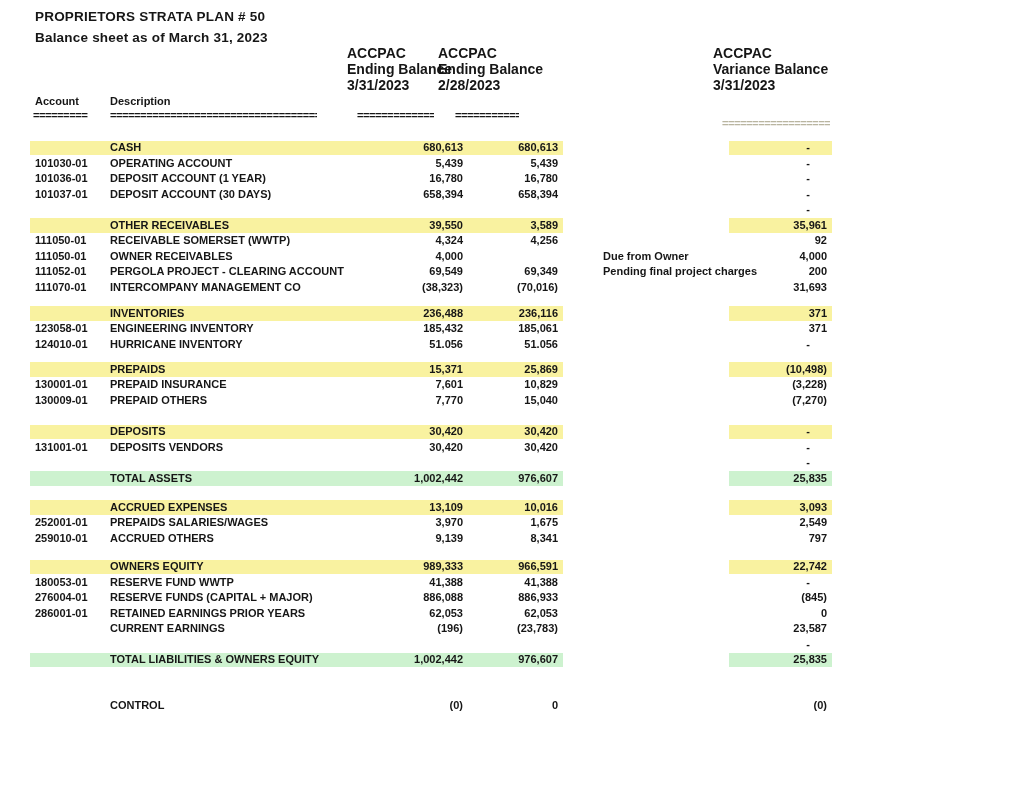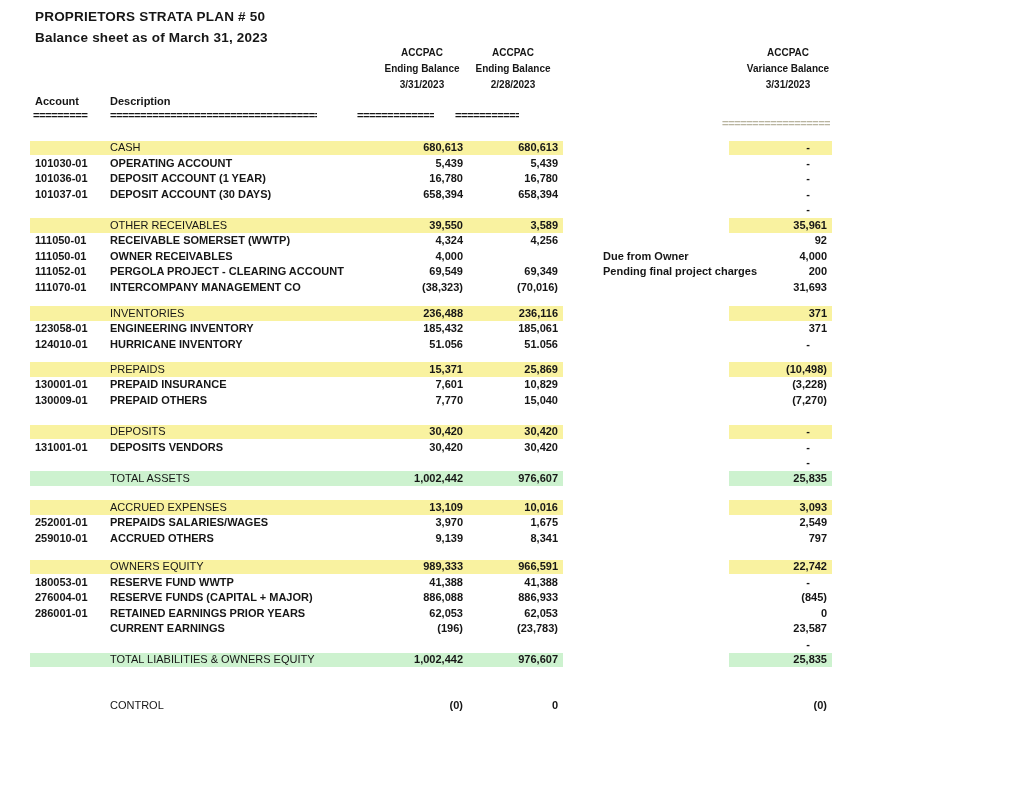--- a/index.html
+++ b/index.html
@@ -5,22 +5,22 @@
   html,body{margin:0;padding:0;}
   body{
     width:1024px;height:791px;background:#ffffff;
     font-family:"Liberation Sans", sans-serif;color:#161616;
   }
   .page{position:relative;width:868px;height:791px;overflow:hidden;background:#fff;}
 
   .title-block{position:absolute;left:35px;top:6px;line-height:21px;}
   .title-line{font-size:13.5px;font-weight:700;letter-spacing:.2px;white-space:nowrap;}
 
-  .col-header{position:absolute;top:45px;width:150px;text-align:center;
-    font-size:10px;line-height:16px;font-weight:600;}
+  .col-header{position:absolute;top:45px;width:150px;text-align:left;
+    font-size:14px;line-height:16px;font-weight:600;}
   .col-header .l1{font-weight:700;}
   #colh1{left:347px;}
   #colh2{left:438px;}
   #colhv{left:713px;}
 
   .thead-label{position:absolute;top:95px;font-size:11px;font-weight:600;}
   #lbl-account{left:35px;}
   #lbl-description{left:110px;}
 
   .sep{position:absolute;top:108px;font-size:11px;line-height:14px;font-weight:700;
@@ -34,21 +34,21 @@
   .rows{position:absolute;left:0;top:140px;width:1024px;}
   .row{position:relative;height:15.5px;font-size:11px;line-height:15.5px;font-weight:600;}
   .row .hl,.row .varhl{display:none;position:absolute;top:.5px;bottom:.5px;z-index:0;}
   .row .hl{left:30px;width:533px;}
   .row .varhl{left:729px;width:103px;}
   .row.section .hl,.row.section .varhl{display:block;background:var(--yellow);}
   .row.total .hl,.row.total .varhl{display:block;background:var(--green);}
   .cell{position:absolute;white-space:nowrap;z-index:1;top:0;}
   .acct{left:35px;text-align:center;}
   .desc{left:110px;}
-  .row.section .desc,.row.total .desc,.row.control .desc{font-weight:400;}
+  .row.section .desc,.row.total .desc,.row.control .desc{font-weight:700;}
   .v1{left:343px;width:120px;text-align:right;}
   .v2{left:440px;width:118px;text-align:right;}
   .note{left:565px;padding-left:38px;}
   .var{left:712px;width:115px;text-align:right;}
   .var.dash{width:98px;}
 </style>
 </head>
 <body>
 
 <div class="page">

